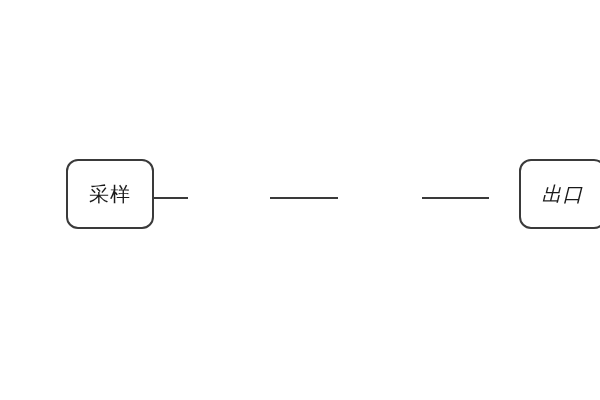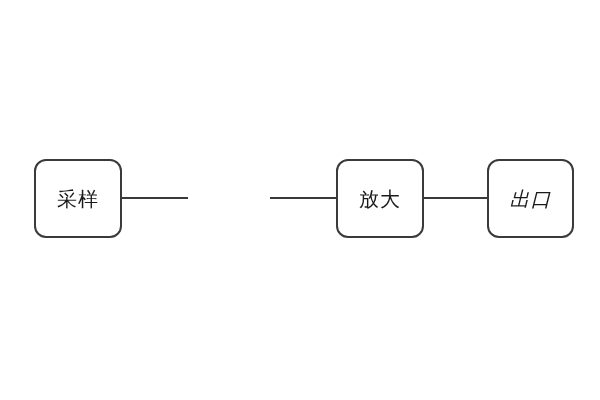--- a/index.html
+++ b/index.html
@@ -12,29 +12,30 @@
   .canvas {
     position: relative;
     width: 600px;
     height: 400px;
     background: var(--background, #ffffff);
     overflow: hidden;
   }
   .node {
     position: absolute;
     top: 159px;
-    height: 79px;
+    height: 70px;
     box-sizing: border-box;
     background: var(--node-fill, #ffffff);
     border: 2px solid var(--node-border, #3a3a3a);
     border-radius: 12px;
     display: flex;
     align-items: center;
     justify-content: center;
     z-index: 2;
+    margin-left: 32px;
   }
   .node .label {
     font-size: 20px;
     color: var(--text, #1a1a1a);
     letter-spacing: 1px;
     line-height: 1;
     white-space: nowrap;
   }
   .n1 { left: 34px;  width: 88px; }
   .n2 { left: 186px; width: 86px; }
@@ -58,23 +59,20 @@
 
   <div class="node n1">
     <span class="label">采样</span>
   </div>
 
   <div class="connector c1"></div>
 
 
   <div class="connector c2"></div>
 
-  <div class="node n3">
-    <span class="label">放大</span>
-  </div>
 
   <div class="connector c3"></div>
 
   <div class="node n4">
     <span class="label">出口</span>
   </div>
 
 </div>
 
 </body></html>

